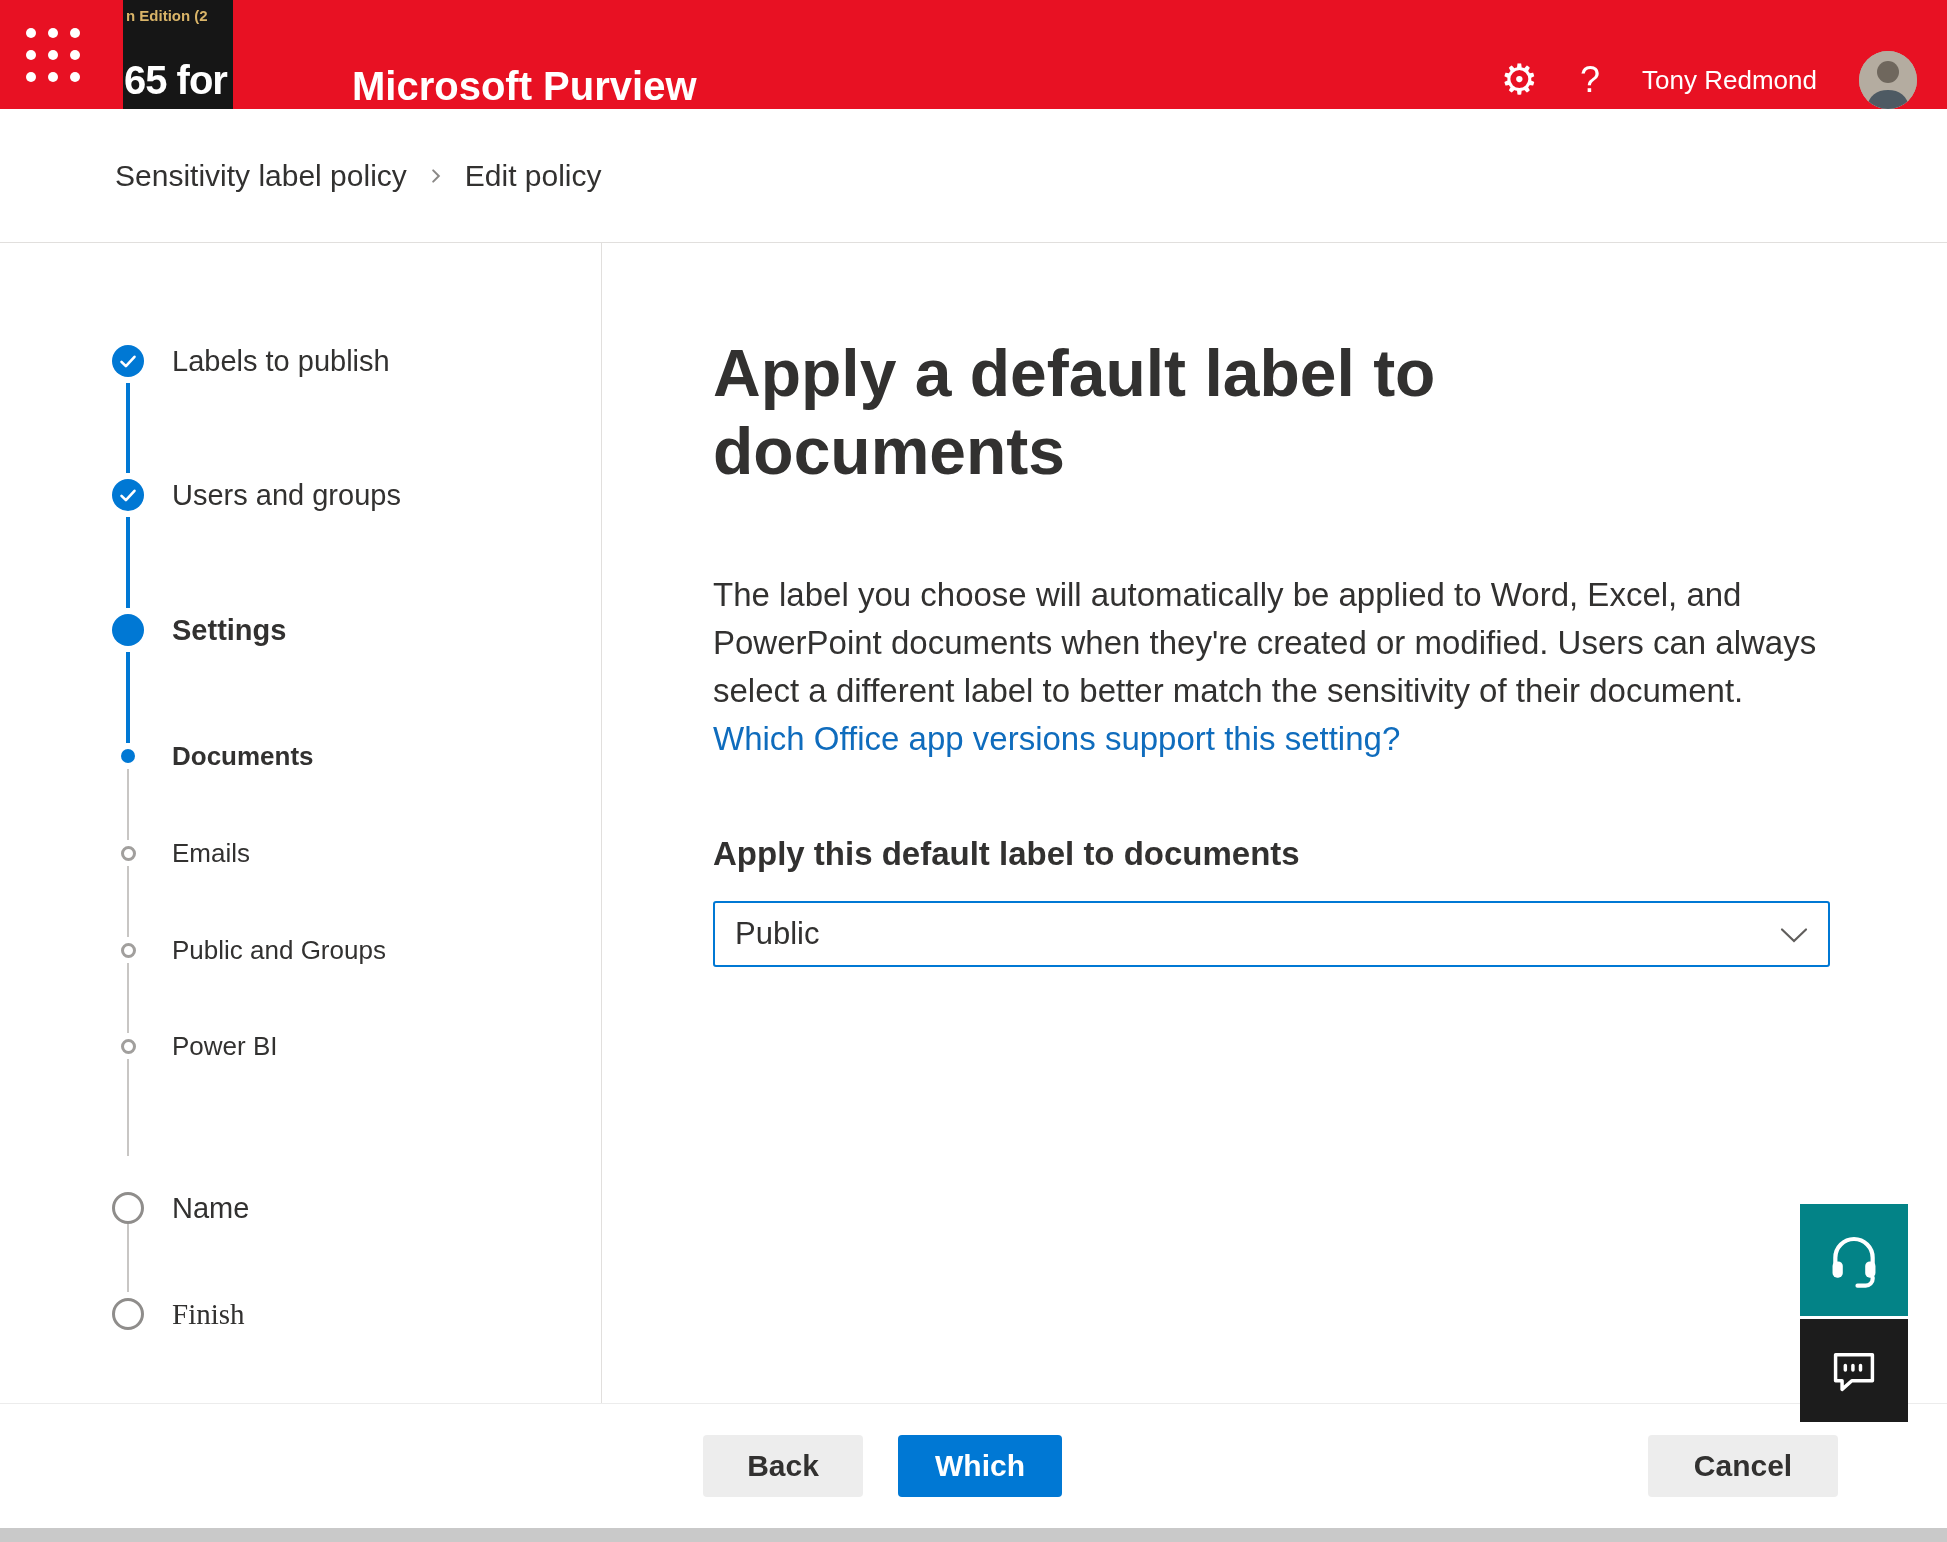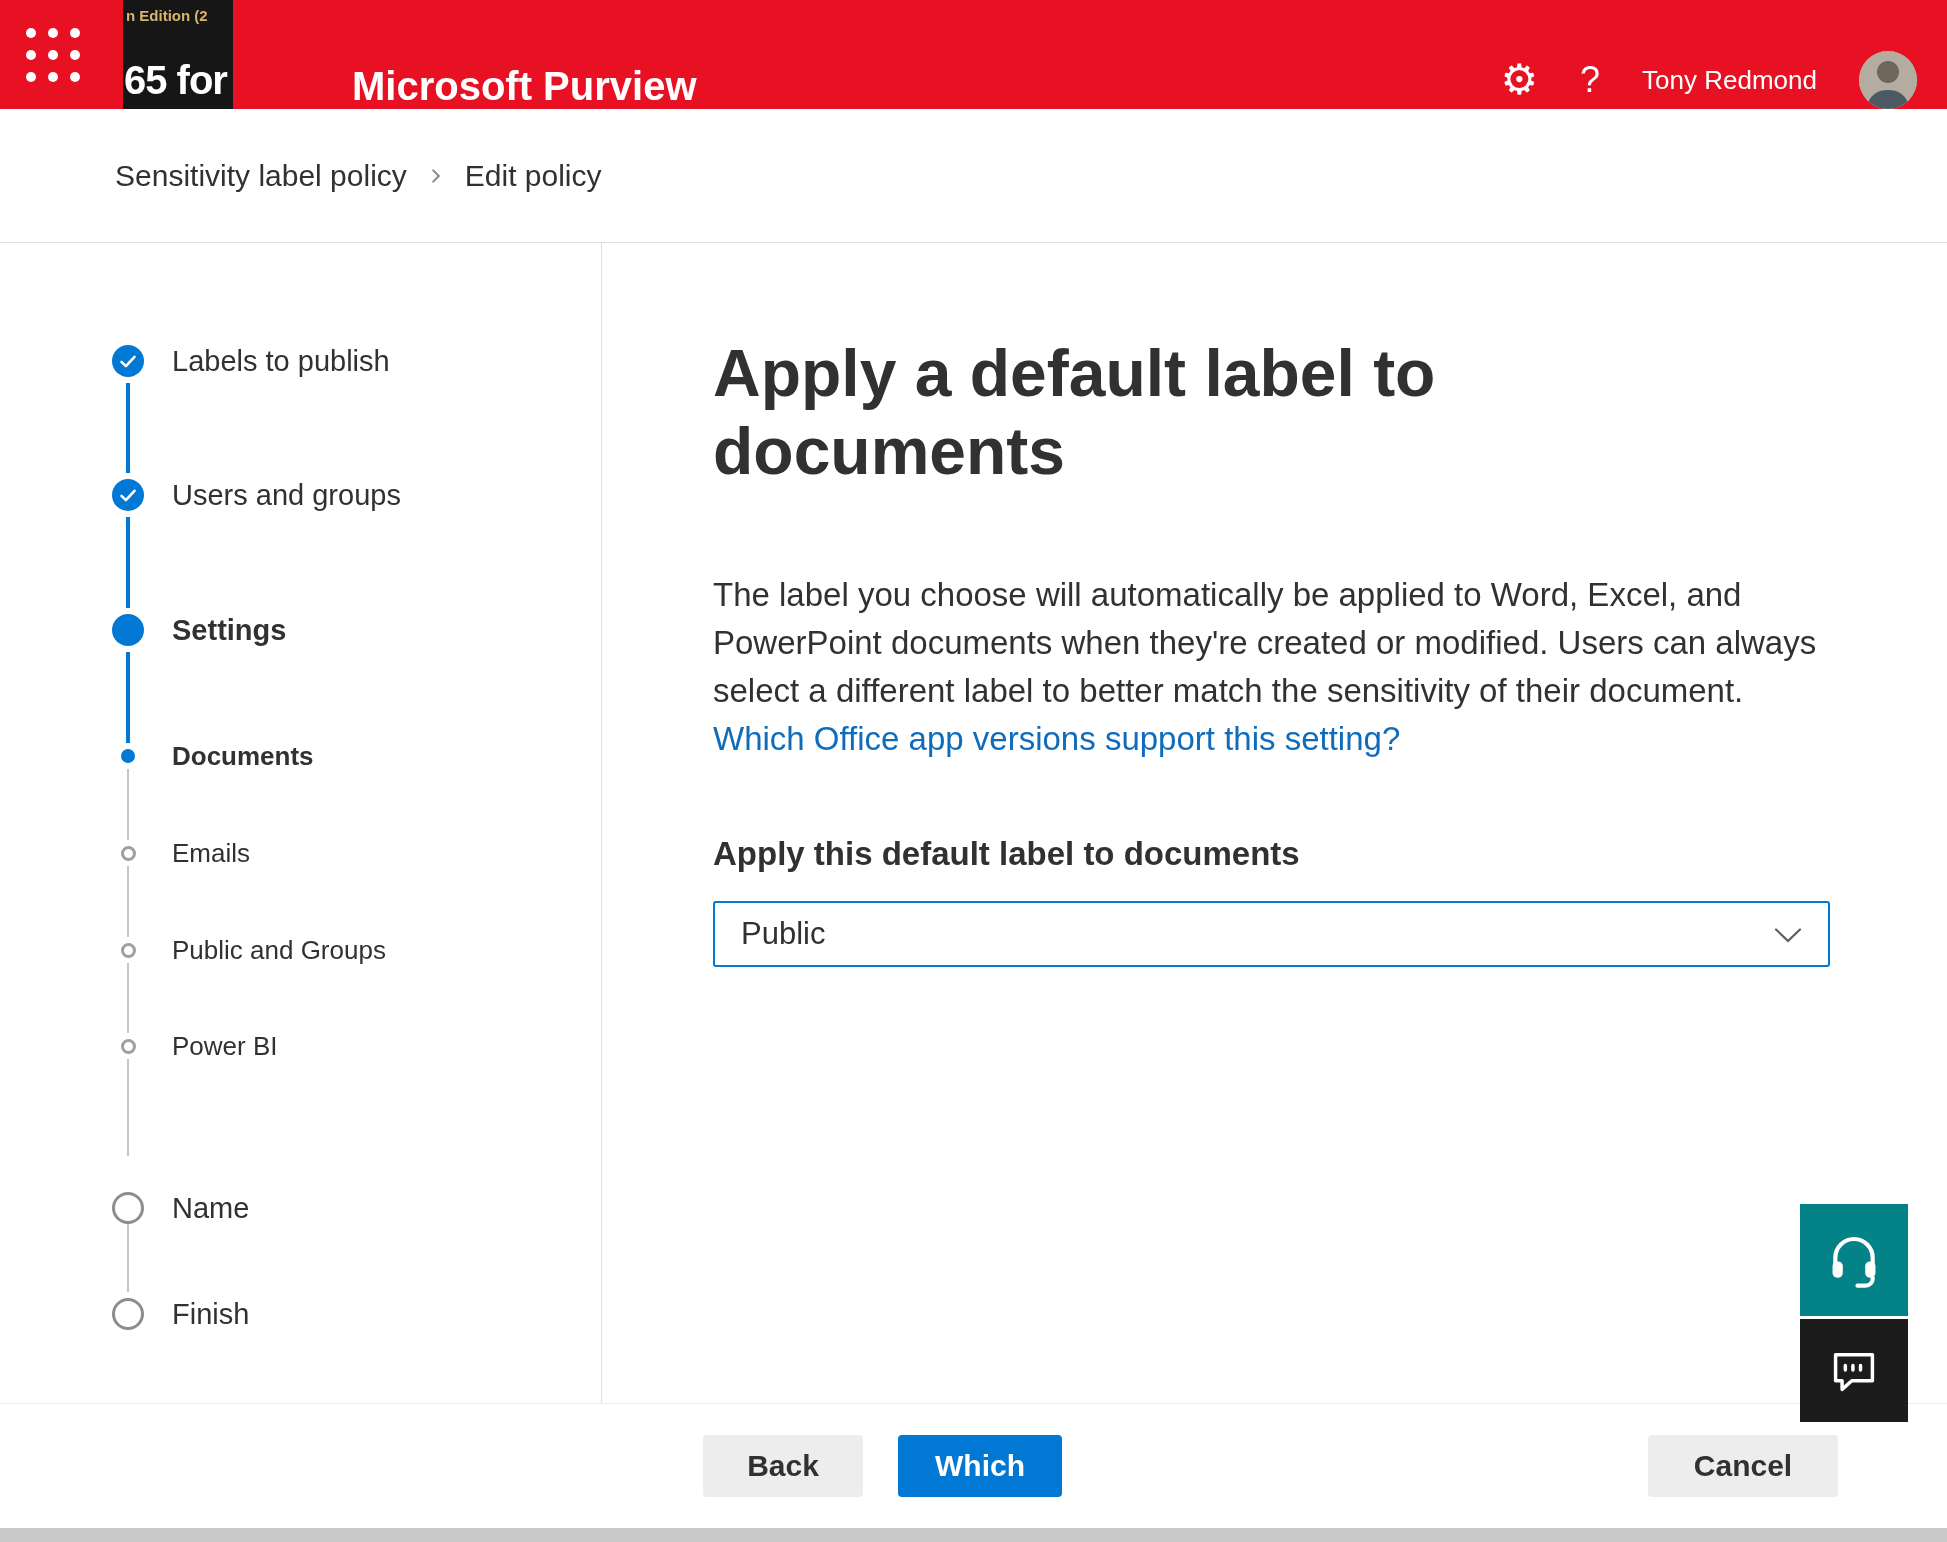--- a/index.html
+++ b/index.html
@@ -53,21 +53,21 @@
   .dot-pending { width:15px; height:15px; border-radius:50%; background:#fff; border:3px solid #a19f9d; }
 
   
   .main { flex:1; padding:92px 0 0 111px; }
   .page-title { margin:0; font-size:66px; font-weight:700; line-height:1.18; max-width:880px; color:#323130; }
   .desc { margin-top:80px; font-size:33px; line-height:48px; max-width:1125px; color:#323130; }
   .desc-link { color:#0f6cbd; text-decoration:none; cursor:pointer; }
   .field-label { margin-top:72px; font-size:33px; font-weight:700; color:#323130; }
   .dropdown { margin-top:28px; width:1117px; height:66px; border:2px solid #0078d4; border-radius:3px;
               background:#fff; display:flex; align-items:center; justify-content:space-between;
-              padding:0 26px; font-size:31px; color:#323130; cursor:pointer; }
+              padding:0 20px; font-size:31px; color:#323130; cursor:pointer; }
 
   
   .float-stack { position:absolute; right:39px; top:1204px; display:flex; flex-direction:column; gap:3px; z-index:20; }
   .float-btn { border:none; cursor:pointer; display:flex; align-items:center; justify-content:center; }
   .float-teal { width:108px; height:112px; background:#038387; }
   .float-black { width:108px; height:103px; background:#1c1c1c; }
 
   
   .footer { position:relative; height:124px; background:#fff; box-shadow:0 -1px 0 #ececec; }
   .btn { position:absolute; top:50%; transform:translateY(-50%); height:62px; border:none; border-radius:4px;
@@ -195,21 +195,21 @@
       <span class="step-label">Power BI</span>
     </div>
 
     <div class="step major" style="top:948px;">
       <span class="bullet">
           <span class="circle-pending"></span>
         </span>
       <span class="step-label">Name</span>
     </div>
 
-    <div class="step major" style="top:1054px;">
+    <div class="step major" style="top:1054px;font-family:Liberation Serif, serif;">
       <span class="bullet">
           <span class="circle-pending"></span>
         </span>
       <span class="step-label">Finish</span>
     </div>
   </aside>
 
   <main class="main">
     <h1 class="page-title">Apply a default label to documents</h1>
 

